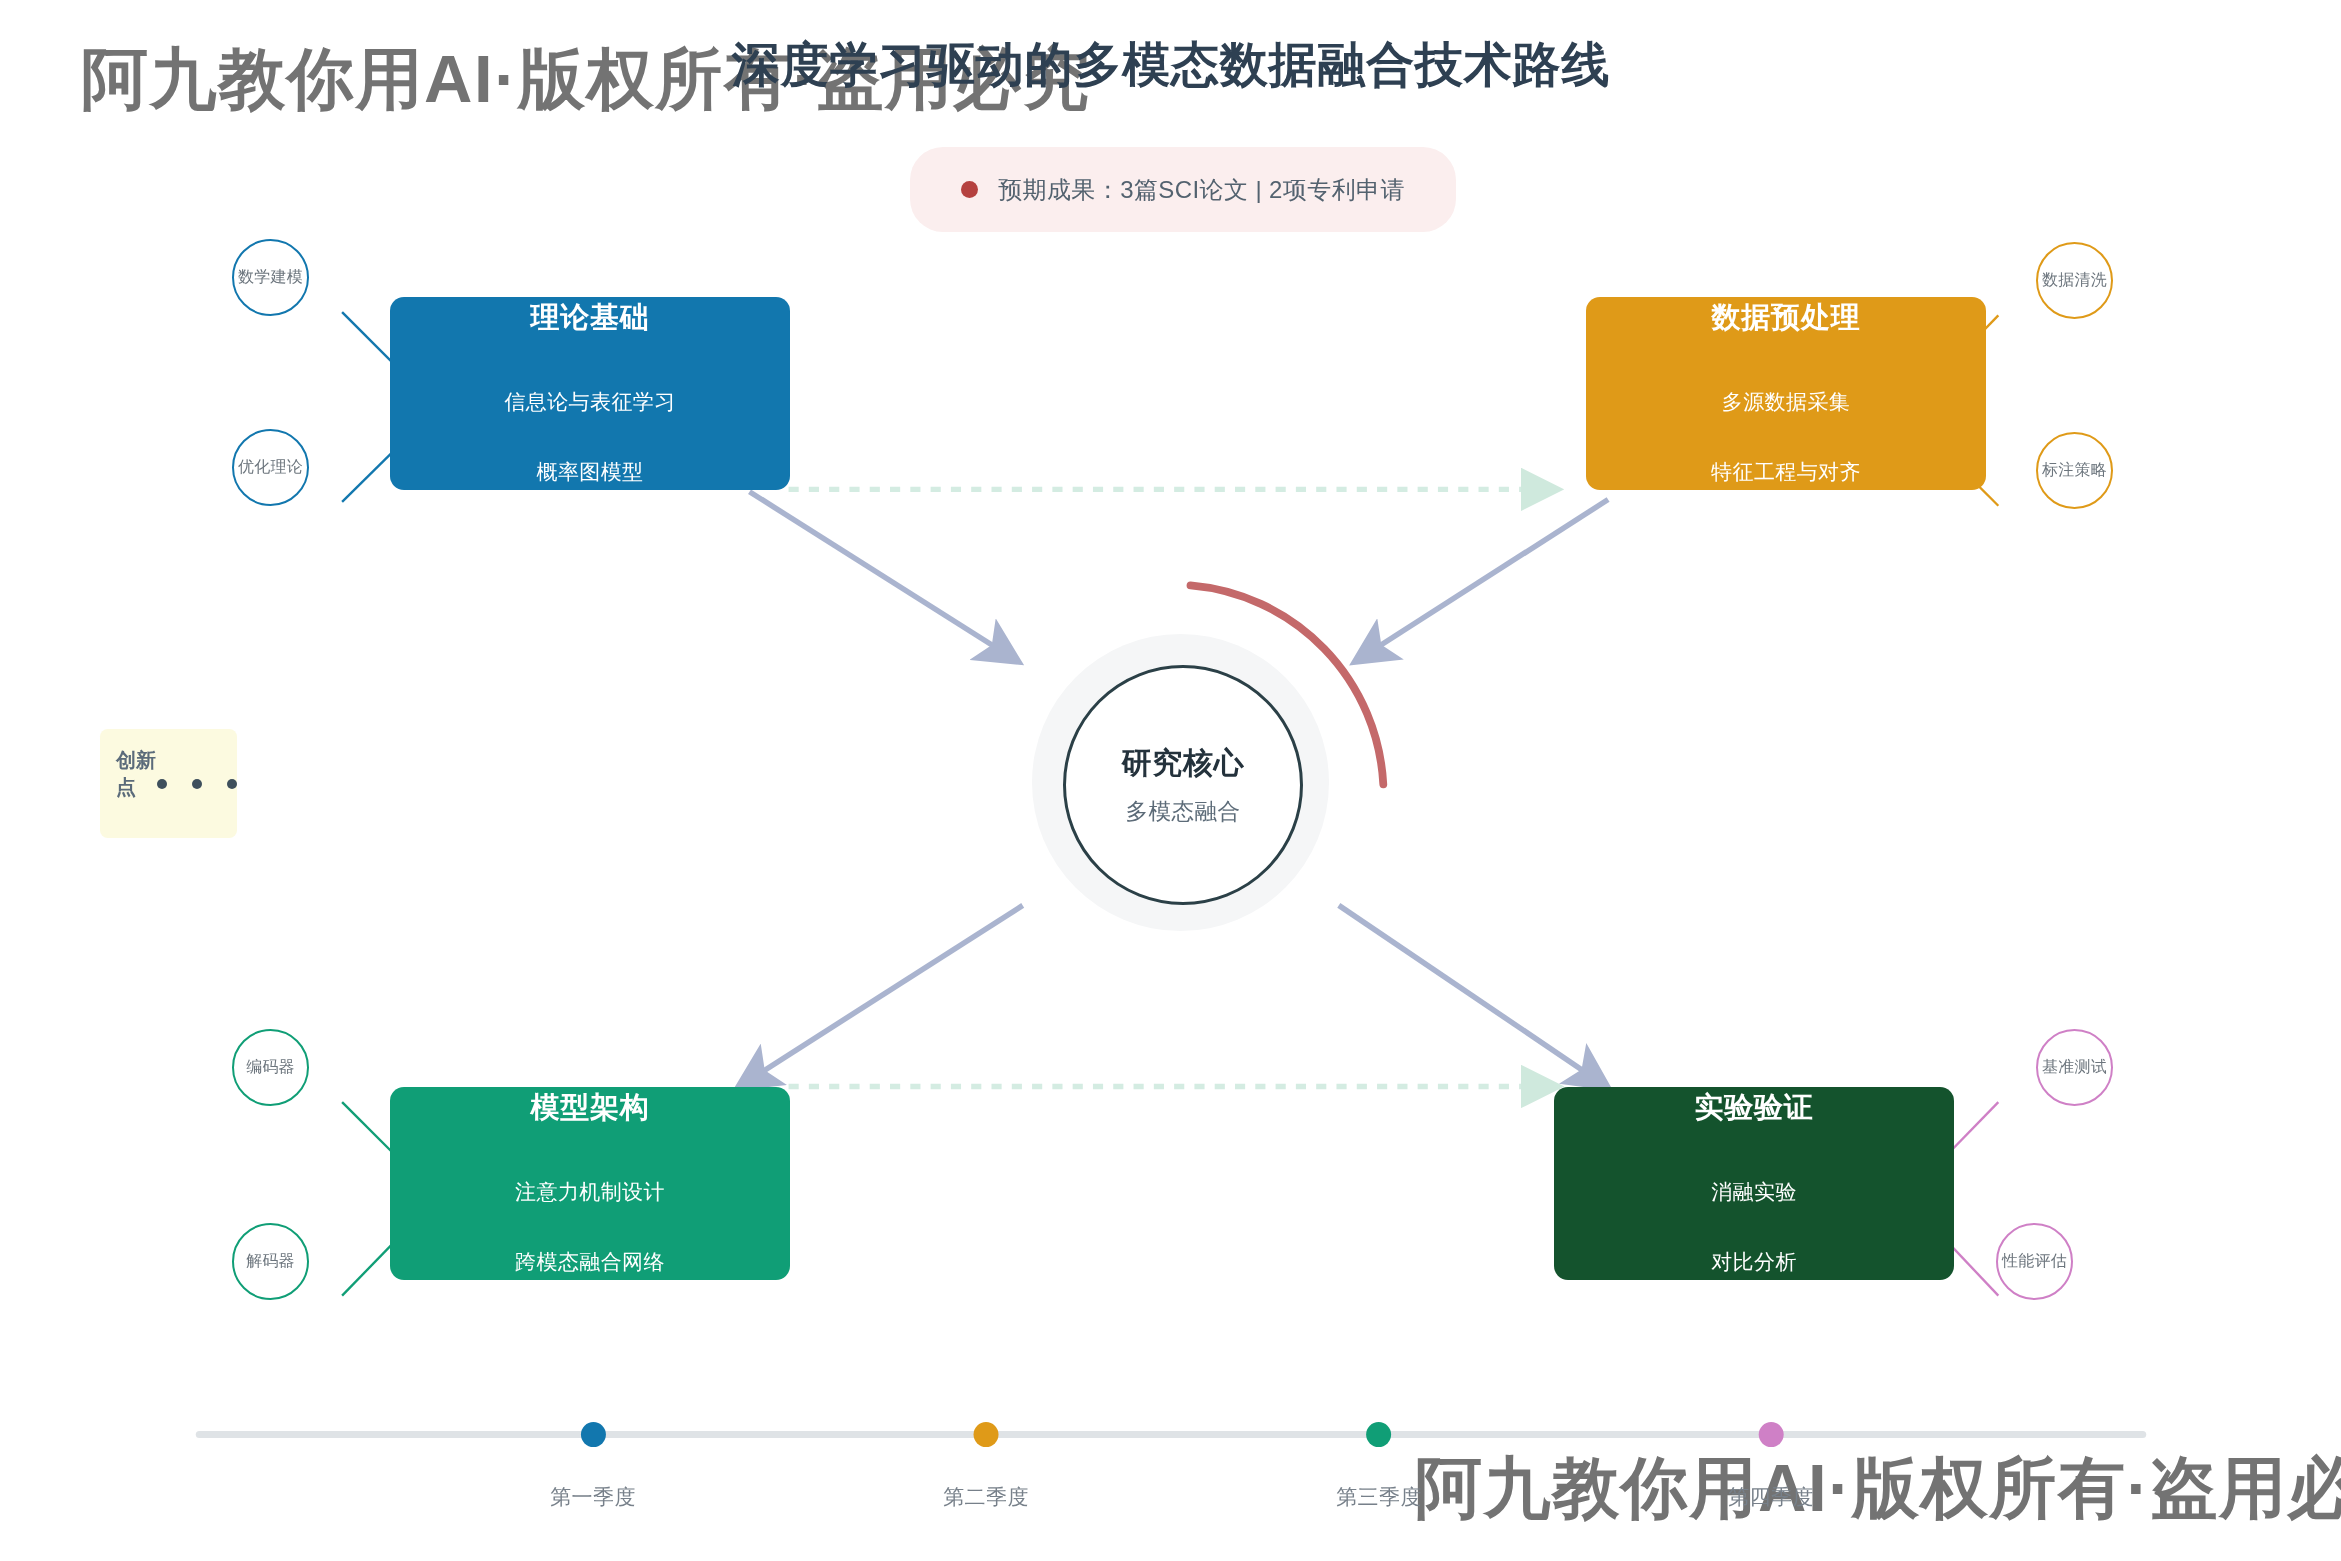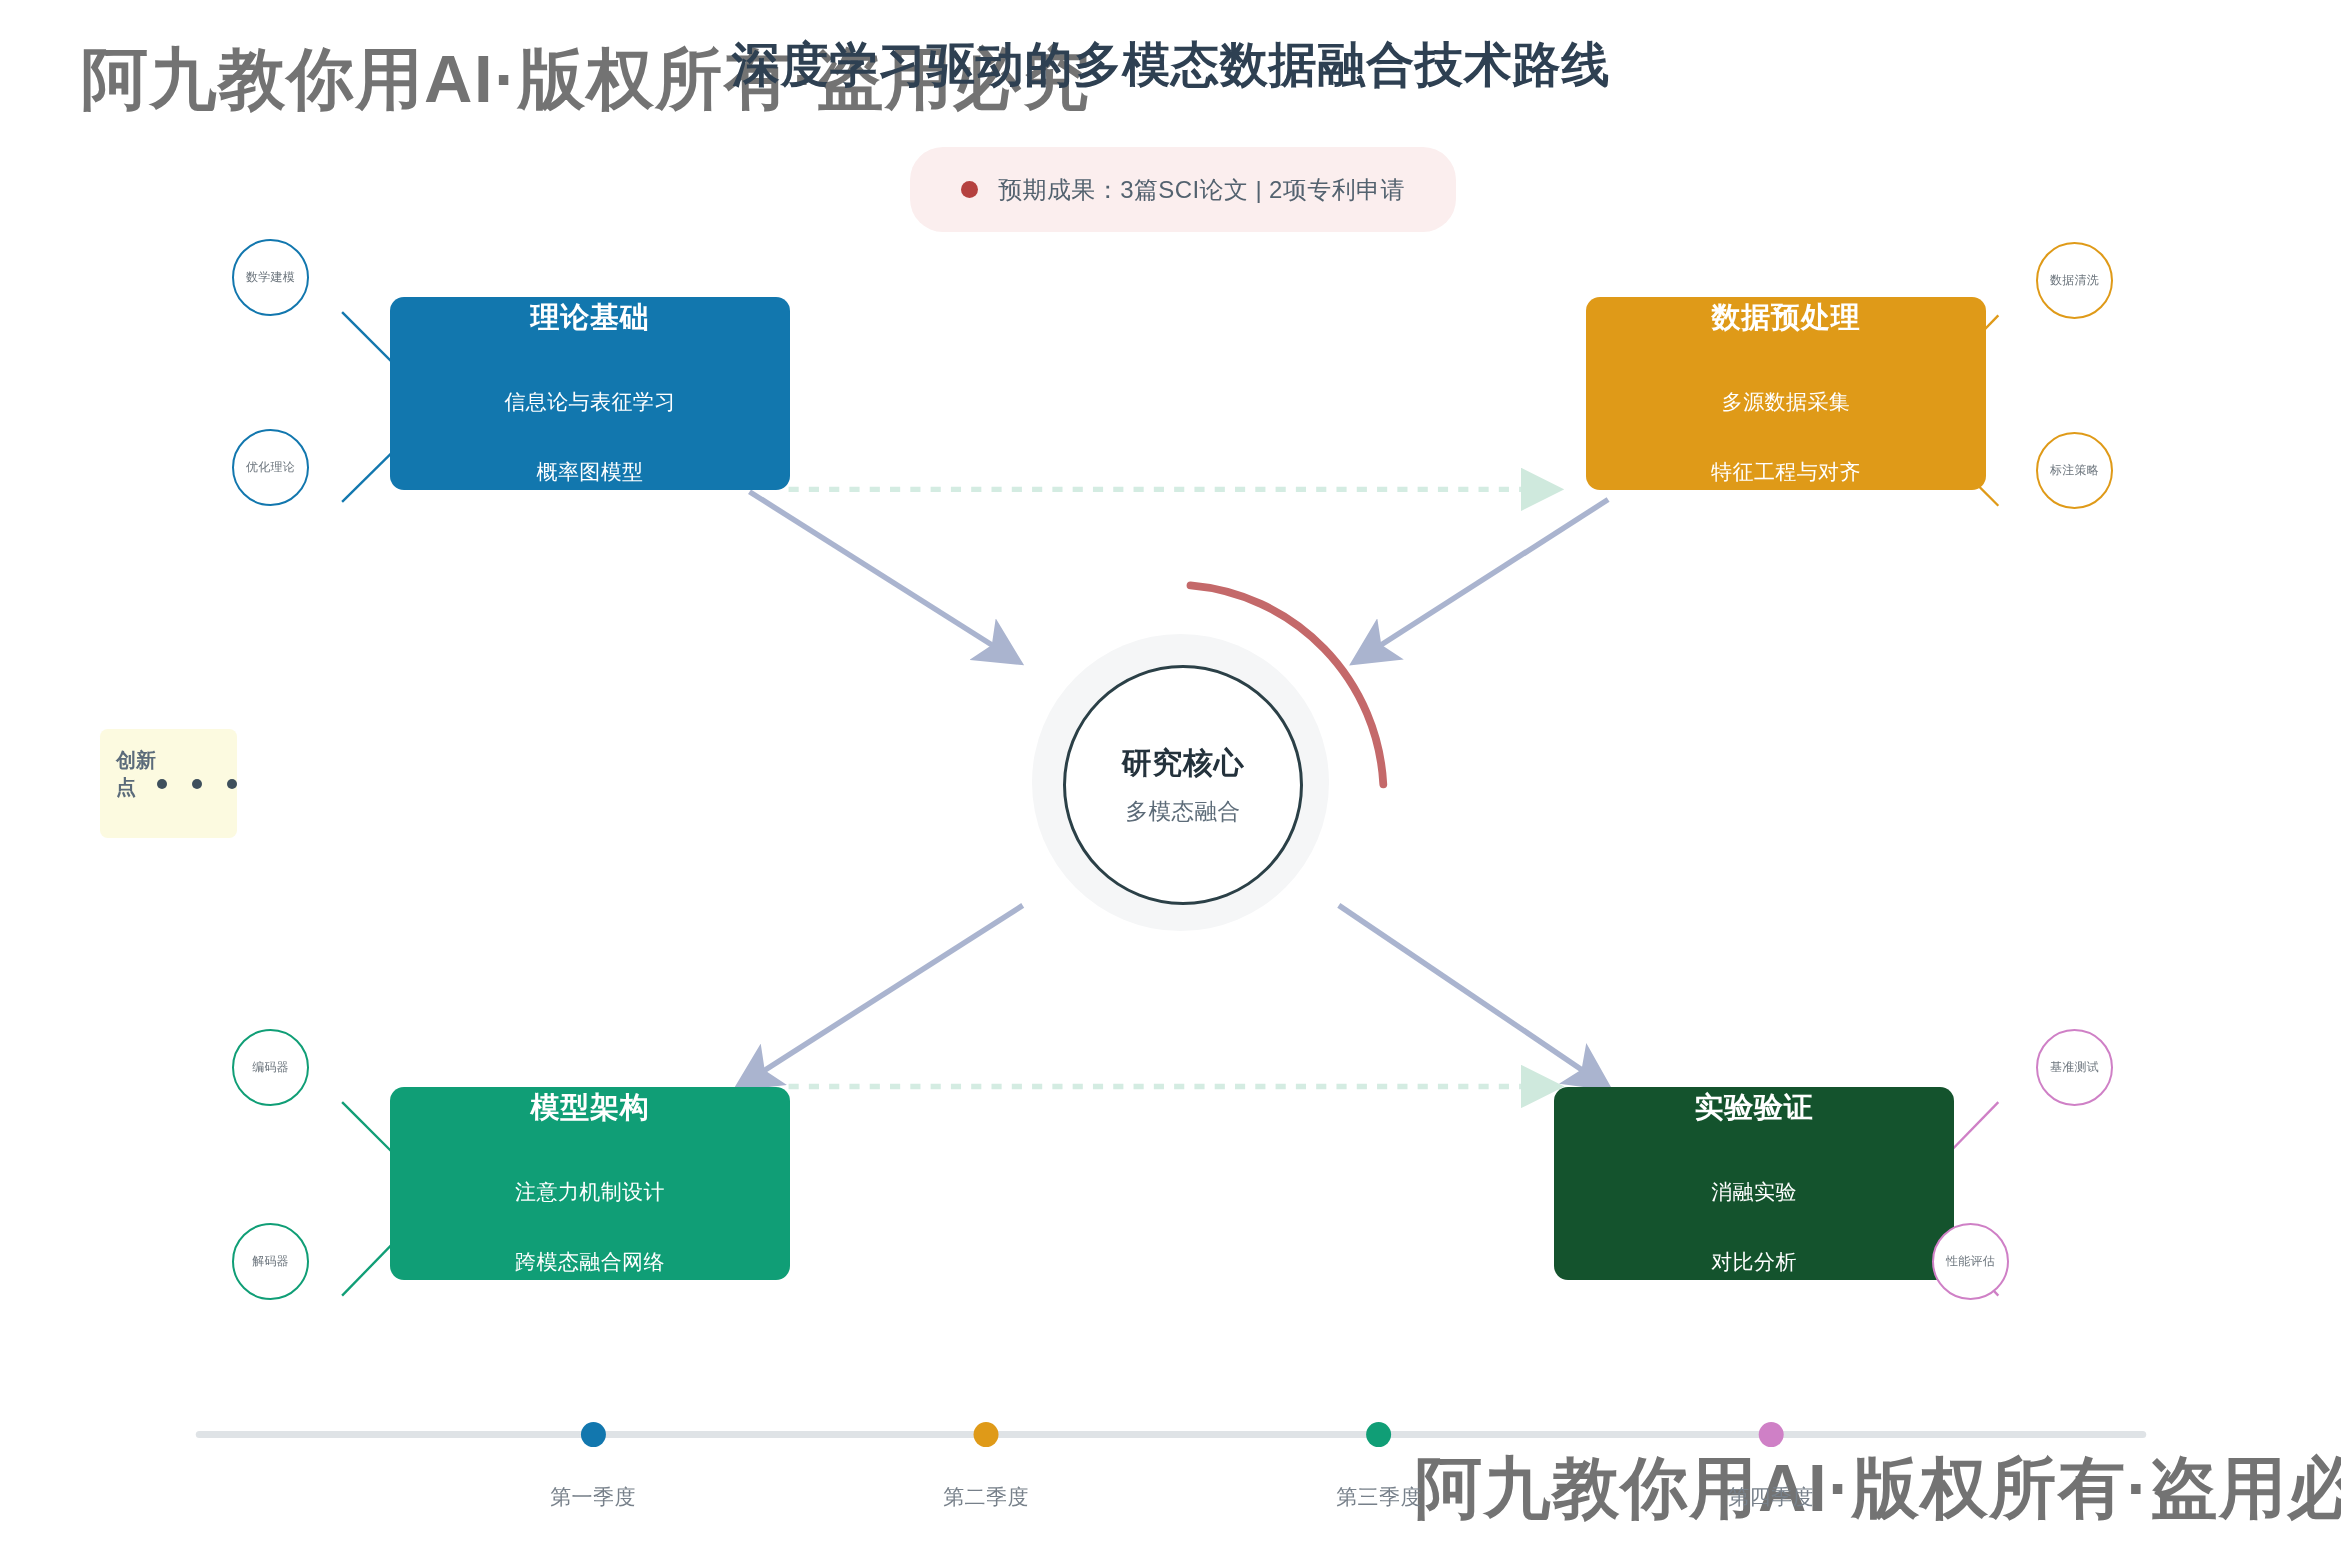--- a/index.html
+++ b/index.html
@@ -24,21 +24,21 @@
   .badge-text{font-size:24px;color:#53626f;letter-spacing:0.4px;}
 
   .node{position:absolute;border-radius:14px;display:flex;flex-direction:column;
         align-items:center;justify-content:center;color:#fff;gap:37px;}
   .node .n-title{font-size:29px;font-weight:700;letter-spacing:0.8px;margin-bottom:11px;}
   .node .n-line{font-size:21px;line-height:1.55;letter-spacing:0.4px;}
 
   .sat{position:absolute;width:73px;height:73px;border-radius:50%;
        background:#fff;border:2.3px solid #1277ae;display:flex;align-items:center;
        justify-content:center;}
-  .sat span{font-size:12px;color:#6c757d;letter-spacing:0.2px;white-space:nowrap;}
+  .sat span{font-size:16px;color:#6c757d;letter-spacing:0.2px;white-space:nowrap;}
 
   .core-halo{position:absolute;width:297px;height:297px;border-radius:50%;
              background:#f5f6f7;}
   .core{position:absolute;width:234px;height:234px;border-radius:50%;
         background:#fff;border:3.1px solid #2b4047;display:flex;flex-direction:column;
         align-items:center;justify-content:center;}
   .core .c-title{font-size:30px;font-weight:700;color:#24323c;margin-bottom:12.5px;letter-spacing:0.8px;}
   .core .c-sub{font-size:22.6px;color:#5c6b78;letter-spacing:0.4px;}
 
   .sticky{position:absolute;left:100px;top:729px;width:121px;height:109px;
@@ -142,21 +142,21 @@
     </div>
 
   <div class="node" style="left:1554px;top:1087px;width:400px;height:193px;background:#14532d;">
     <div class="n-title">实验验证</div>
     <div class="n-line">消融实验</div>
     <div class="n-line">对比分析</div>
   </div>
   <div class="sat" style="left:2036px;top:1029px;border-color:#cf80c6;">
     <span>基准测试</span>
     </div>
-  <div class="sat" style="left:1932px;top:1223px;border-color:#cf80c6;">
+  <div class="sat" style="left:1996px;top:1223px;border-color:#cf80c6;">
     <span>性能评估</span>
     </div>
 
   <div class="core-halo" style="left:1032px;top:634px;"></div>
   <div class="core" style="left:1063px;top:665px;">
     <div class="c-title">研究核心</div>
     <div class="c-sub">多模态融合</div>
   </div>
 
   <div class="sticky">

